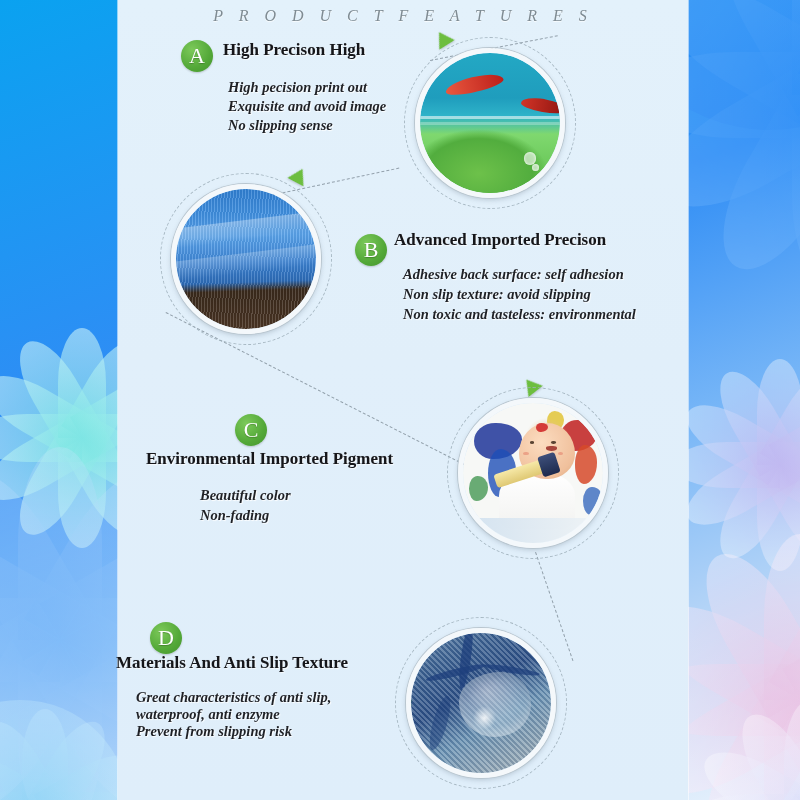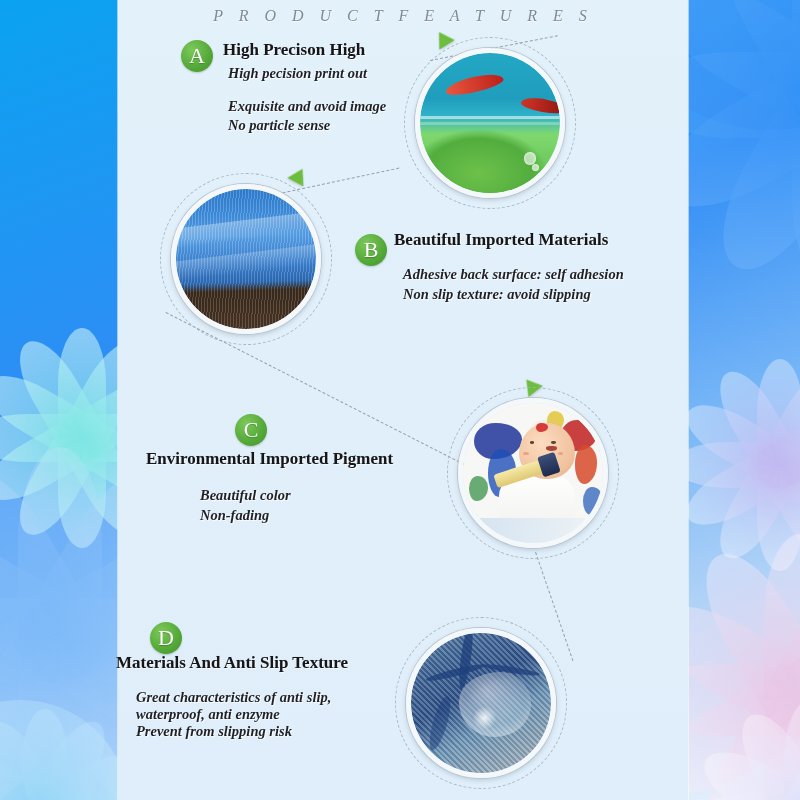--- a/index.html
+++ b/index.html
@@ -296,44 +296,45 @@
     <div class="arrow" style="left:172px;top:168px;transform:rotate(28deg);"></div>
 
     <div class="conn" style="left:48px;top:312px;width:380px;transform:rotate(27deg);"></div>
     <div class="arrow" style="left:404px;top:378px;transform:rotate(-38deg);"></div>
 
     <div class="conn" style="left:418px;top:552px;width:115px;transform:rotate(71deg);"></div>
     <div class="arrow" style="left:290px;top:692px;transform:rotate(14deg);"></div>
 
     <div class="badge" style="left:63px;top:40px;">A</div>
     <div class="ftitle" style="left:105px;top:40px;">High Precison High</div>
-    <div class="fbody" style="left:110px;top:64px;">High pecision print out</div>
+    <div class="fbody" style="left:110px;top:78px;">High pecision print out</div>
     <div class="fbody" style="left:110px;top:97px;">Exquisite and avoid image</div>
-    <div class="fbody" style="left:110px;top:116px;">No particle sense</div>
+    <div class="fbody" style="left:110px;top:116px;">No slipping sense</div>
 
     <div class="photo-wrap" style="left:297px;top:48px;">
       <div class="dashring" style="width:172px;height:172px;"></div>
       <div class="photo" style="width:150px;height:150px;">
         <div class="inner">
           <div class="img-koi">
             <div class="wave" style="top:45%;"></div>
             <div class="wave" style="top:49%;opacity:.5;"></div>
             <div class="koi k1"></div>
             <div class="koi k2"></div>
             <div class="bub" style="left:74%;top:71%;width:9%;height:9%;"></div>
             <div class="bub" style="left:80%;top:79%;width:5%;height:5%;"></div>
           </div>
         </div>
       </div>
     </div>
 
     <div class="badge" style="left:237px;top:234px;">B</div>
-    <div class="ftitle" style="left:276px;top:230px;">Beautiful Imported Materials</div>
+    <div class="ftitle" style="left:276px;top:230px;">Advanced Imported Precison</div>
     <div class="fbody" style="left:285px;top:285px;">Non slip texture: avoid slipping</div>
     <div class="fbody" style="left:285px;top:265px;">Adhesive back surface: self adhesion</div>
+    <div class="fbody" style="left:285px;top:305px;">Non toxic and tasteless: environmental</div>
 
     <div class="photo-wrap" style="left:53px;top:184px;">
       <div class="dashring" style="width:172px;height:172px;"></div>
       <div class="photo" style="width:150px;height:150px;">
         <div class="inner">
           <div class="img-fabric">
             <div class="fabric-fold" style="top:22%;"></div>
             <div class="fabric-fold" style="top:46%;opacity:.7;"></div>
           </div>
         </div>

